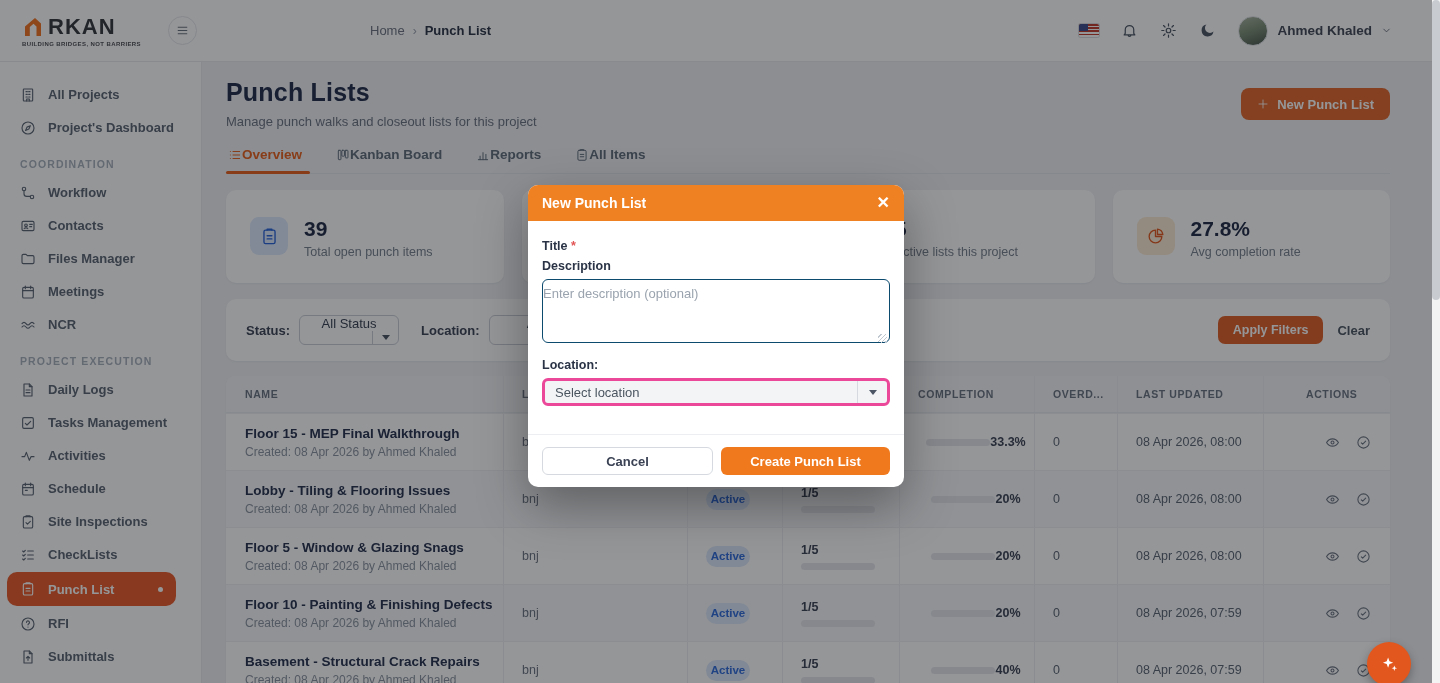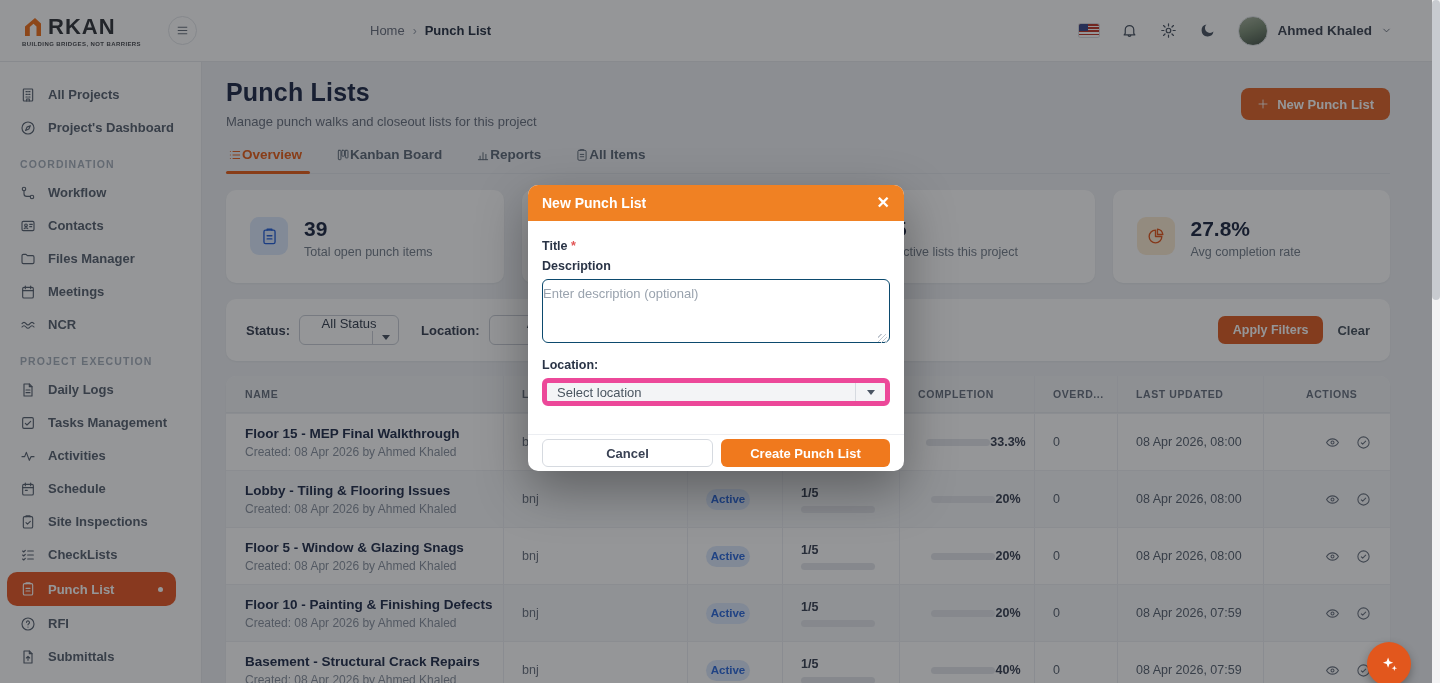--- a/index.html
+++ b/index.html
@@ -130,25 +130,25 @@
   .m-label { font-size:12.5px; font-weight:700; color:#2A3446; margin-bottom:6px; }
   .m-label .req { color:#E25555; }
   .m-input { width:100%; height:28px; border:1px solid #D6DAE0; border-radius:6px; padding:0 10px; font-size:13px;
     color:#374151; font-family:inherit; margin-bottom:11px; }
   .m-input::placeholder, .m-textarea::placeholder { color:#9AA3AE; }
   .m-textarea { width:100%; height:64px; border:1px solid #0c4a6e; border-radius:6px; padding:6px 0; font-size:13px;
     color:#374151; font-family:inherit; resize:none; margin-bottom:11px; position:relative; }
   .ta-wrap { position:relative; }
   .ta-wrap::after { content:""; position:absolute; right:3px; bottom:15px; width:9px; height:9px;
     background:repeating-linear-gradient(135deg, transparent 0 2px, #C2C8D0 2px 3px); pointer-events:none; }
-  .m-select { width:100%; height:28px; background:#F3F4F6; border:5px solid #ec4899; border-radius:6px;
+  .m-select { width:100%; height:28px; background:#F3F4F6; border:3px solid #ec4899; border-radius:6px;
     display:flex; align-items:center; font-size:13px; color:#4A5560; }
   .m-select .val { padding:0 10px; }
   .m-select .dd { margin-left:auto; width:30px; height:100%; border-left:1px solid #D6DAE0; display:flex; align-items:center; justify-content:center; }
-  .modal-foot { border-top:1px solid #ECEEF2; margin-top:16px; padding:4px 14px; display:flex; gap:8px; }
+  .modal-foot { border-top:1px solid #ECEEF2; margin-top:16px; padding:12px 14px; display:flex; gap:8px; }
   .btn-cancel { flex:1; height:28px; background:#fff; border:1px solid #D6DAE0; border-radius:6px; font-size:13px;
     font-weight:600; color:#3A4254; font-family:inherit; }
   .btn-create { flex:1; height:28px; background:#F0791D; border:none; border-radius:6px; font-size:13px;
     font-weight:700; color:#fff; font-family:inherit; }
 
   .ic { stroke:currentColor; fill:none; stroke-width:1.7; stroke-linecap:round; stroke-linejoin:round; }
 </style>
 </head>
 <body>
 

